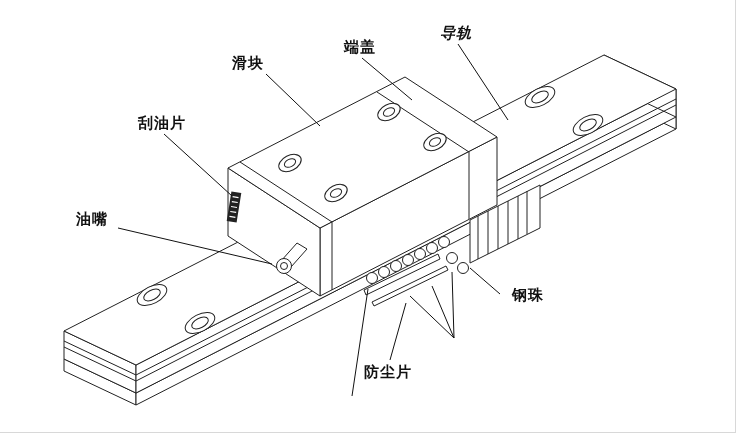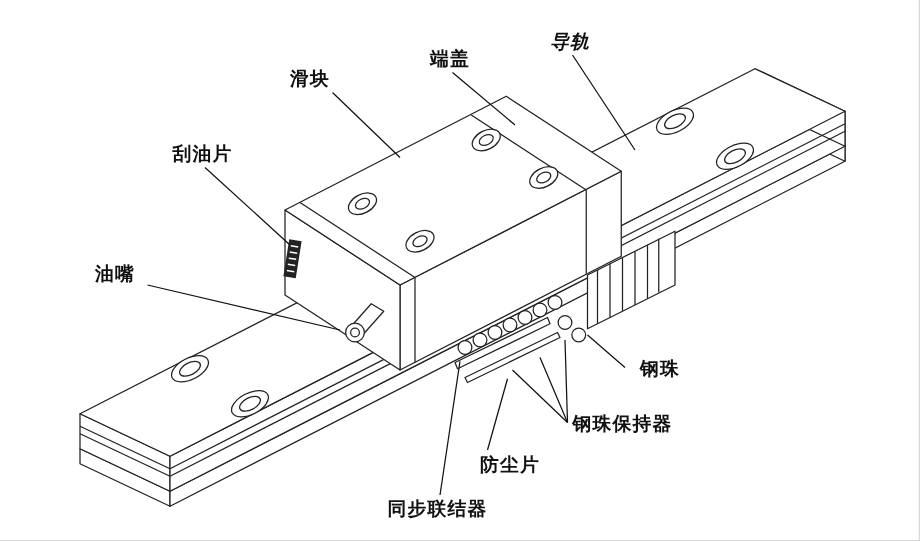--- a/index.html
+++ b/index.html
@@ -135,17 +135,15 @@
       <line x1="352" y1="396" x2="368" y2="289"></line>
     </g>
   </svg>
 
   <div class="label" style="left:232px; top:54px;">滑块</div>
   <div class="label" style="left:344px; top:38px;">端盖</div>
   <div class="label" style="left:440px; top:24px;font-style:italic;">导轨</div>
   <div class="label" style="left:114px; top:114px;margin-left:24px;">刮油片</div>
   <div class="label" style="left:76px;  top:210px;">油嘴</div>
   <div class="label" style="left:512px; top:286px;">钢珠</div>
-  <div class="label" style="left:458px; top:330px;">钢珠保持器</div>
-  <div class="label" style="left:384px; top:363px;font-family:Liberation Mono, monospace;">防尘片</div>
-  <div class="label" style="left:310px; top:398px;">同步联结器</div>
+  <div class="label" style="left:364px; top:363px;font-family:Liberation Mono, monospace;">防尘片</div>
 
 </div>
 
 </body></html>

